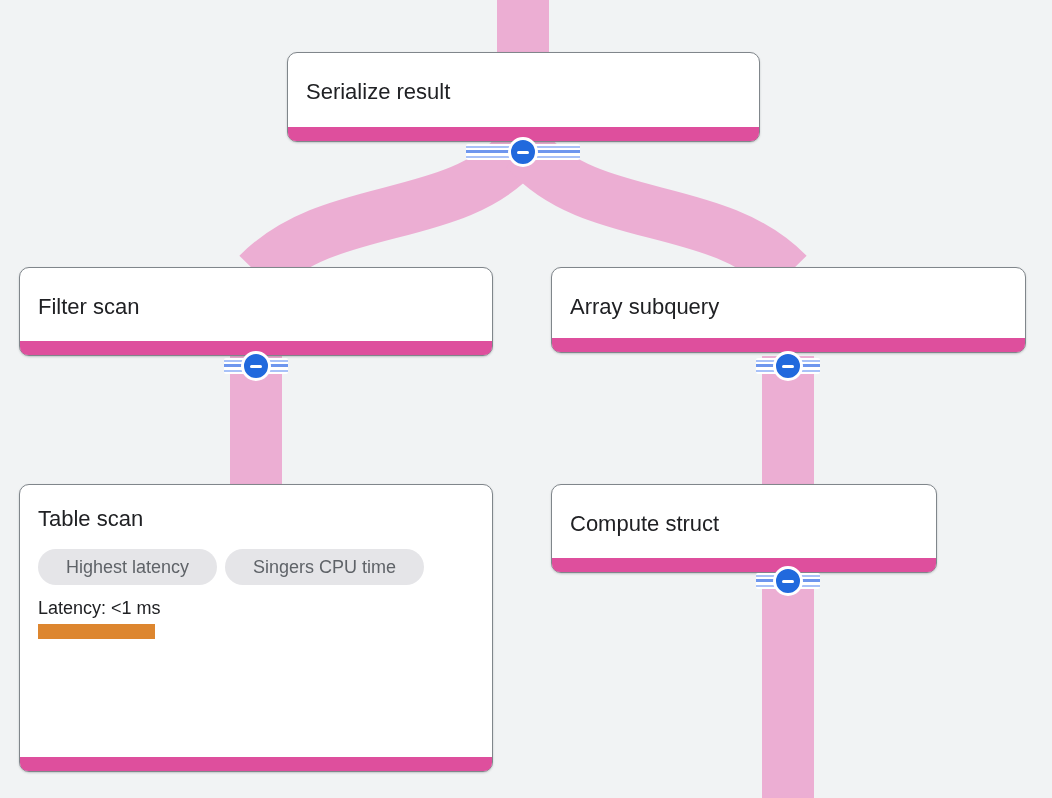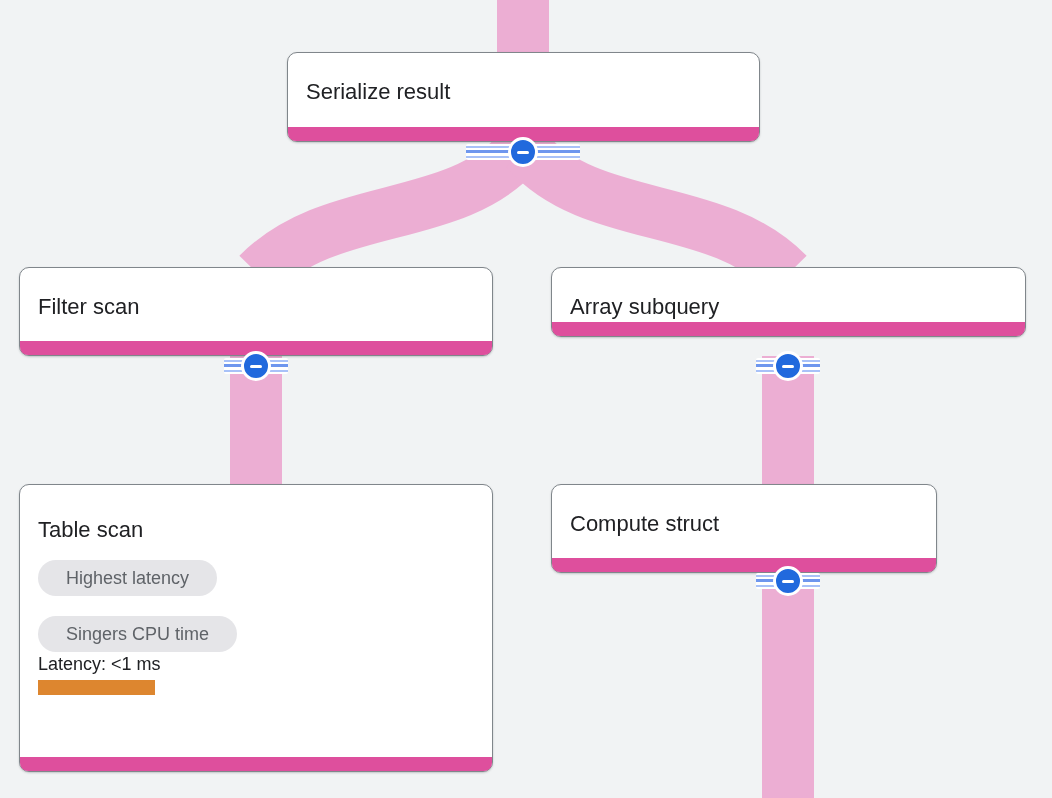--- a/index.html
+++ b/index.html
@@ -38,33 +38,33 @@
     color:#202124;
     line-height:28px;
   }
   .node-body{padding:0 18px;}
   .node-subtitle{
     margin-top:15px;
     font-size:18px;
     color:#202124;
     line-height:24px;
   }
-  .badges{margin-top:16px;display:flex;flex-direction:column;gap:20px;}
+  .badges{margin-top:16px;display:flex;flex-direction:row;gap:8px;}
   .badge{
     display:inline-block;
     width:fit-content;
     background:#e5e5e8;
     color:#5f6368;
     font-size:18px;
     font-weight:500;
     line-height:24px;
     padding:6px 28px;
     border-radius:20px;
   }
-  .metrics{display:flex;gap:70px;}
+  .metrics{margin-top:11px;display:flex;gap:70px;}
   .metric-label{
     font-size:18px;
     color:#202124;
     line-height:24px;
     white-space:nowrap;
   }
   .metric-bar{
     margin-top:4px;
     width:117px;height:15px;
     background:#dd862f;
@@ -127,27 +127,27 @@
   <div class="node" style="left:287px;top:52px;width:473px;height:90px">
     <div class="node-title">Serialize result</div>
     <div class="accent"></div>
   </div>
 
   <div class="node" style="left:19px;top:267px;width:474px;height:89px">
     <div class="node-title">Filter scan</div>
     <div class="accent"></div>
   </div>
 
-  <div class="node" style="left:551px;top:267px;width:475px;height:70px">
+  <div class="node" style="left:551px;top:267px;width:475px;height:86px">
     <div class="node-title">Array subquery</div>
     <div class="accent"></div>
   </div>
 
   <div class="node" style="left:19px;top:484px;width:474px;height:288px">
-    <div class="node-title" style="padding-top:31px">Table scan</div>
+    <div class="node-title" style="padding-top:20px">Table scan</div>
     <div class="node-body">
       <div class="badges">
         <span class="badge">Highest latency</span>
         <span class="badge">Singers CPU time</span>
       </div>
       <div class="metrics">
         <div>
           <div class="metric-label">Latency: &lt;1 ms</div>
           <div class="metric-bar"></div>
         </div>

